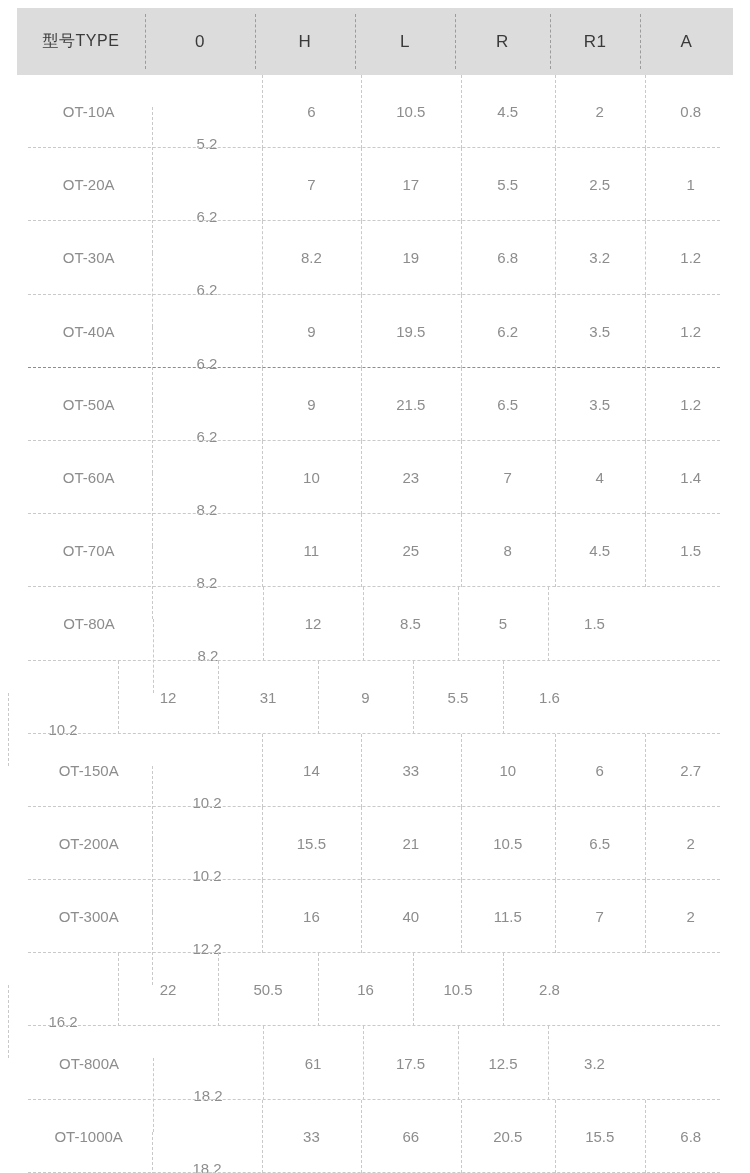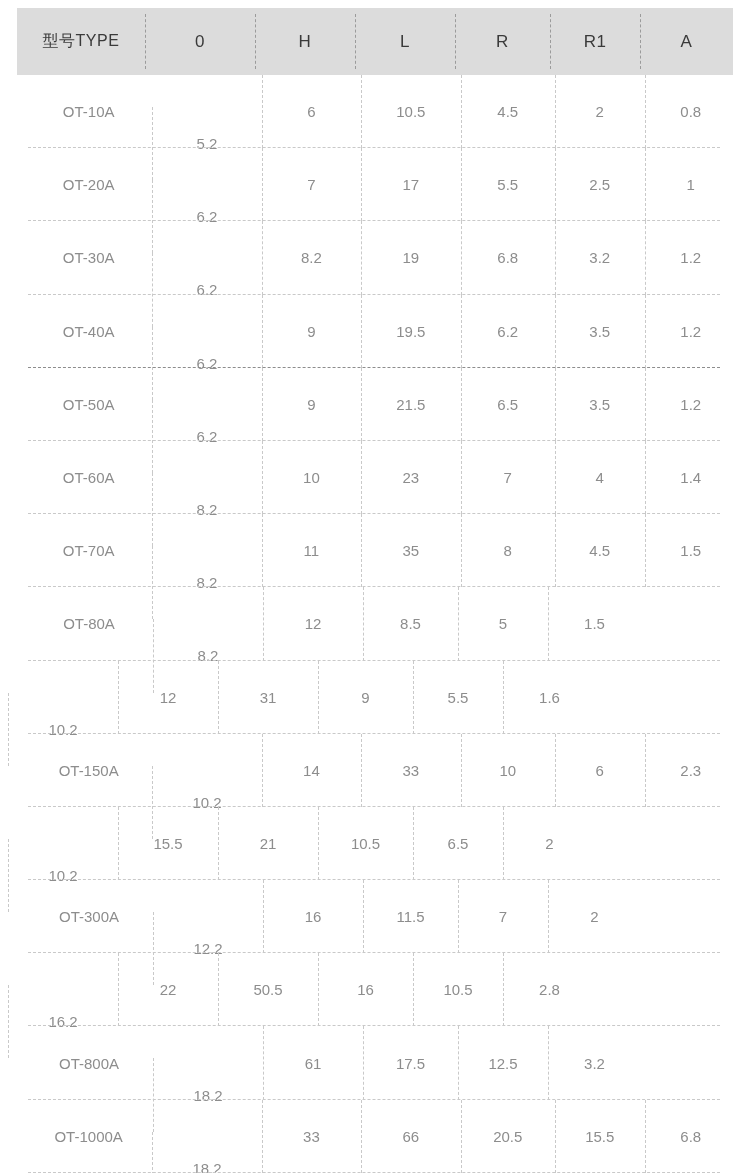--- a/index.html
+++ b/index.html
@@ -182,21 +182,21 @@
         <div class="td c-h sep">10</div>
         <div class="td c-l sep">23</div>
         <div class="td c-r sep">7</div>
         <div class="td c-r1 sep">4</div>
         <div class="td c-a sep">1.4</div>
       </div>
       <div class="trow">
         <div class="td c-type">OT-70A</div>
         <div class="td c-o sep">8.2</div>
         <div class="td c-h sep">11</div>
-        <div class="td c-l sep">35</div>
+        <div class="td c-l sep">25</div>
         <div class="td c-r sep">8</div>
         <div class="td c-r1 sep">4.5</div>
         <div class="td c-a sep">1.5</div>
       </div>
       <div class="trow">
         <div class="td c-type">OT-80A</div>
         <div class="td c-o sep">8.2</div>
         <div class="td c-h sep">12</div>
         <div class="td c-r sep">8.5</div>
         <div class="td c-r1 sep">5</div>
@@ -210,34 +210,36 @@
         <div class="td c-r1 sep">5.5</div>
         <div class="td c-a sep">1.6</div>
       </div>
       <div class="trow">
         <div class="td c-type">OT-150A</div>
         <div class="td c-o sep">10.2</div>
         <div class="td c-h sep">14</div>
         <div class="td c-l sep">33</div>
         <div class="td c-r sep">10</div>
         <div class="td c-r1 sep">6</div>
-        <div class="td c-a sep">2.3</div>
-      </div>
-      <div class="trow">
+        <div class="td c-a sep">2.7</div>
+      </div>
+      <div class="trow">
+        <div class="td c-type">OT-200A</div>
         <div class="td c-o sep">10.2</div>
         <div class="td c-h sep">15.5</div>
         <div class="td c-l sep">21</div>
         <div class="td c-r sep">10.5</div>
         <div class="td c-r1 sep">6.5</div>
         <div class="td c-a sep">2</div>
       </div>
       <div class="trow">
         <div class="td c-type">OT-300A</div>
         <div class="td c-o sep">12.2</div>
         <div class="td c-h sep">16</div>
+        <div class="td c-l sep">40</div>
         <div class="td c-r sep">11.5</div>
         <div class="td c-r1 sep">7</div>
         <div class="td c-a sep">2</div>
       </div>
       <div class="trow">
         <div class="td c-o sep">16.2</div>
         <div class="td c-h sep">22</div>
         <div class="td c-l sep">50.5</div>
         <div class="td c-r sep">16</div>
         <div class="td c-r1 sep">10.5</div>

